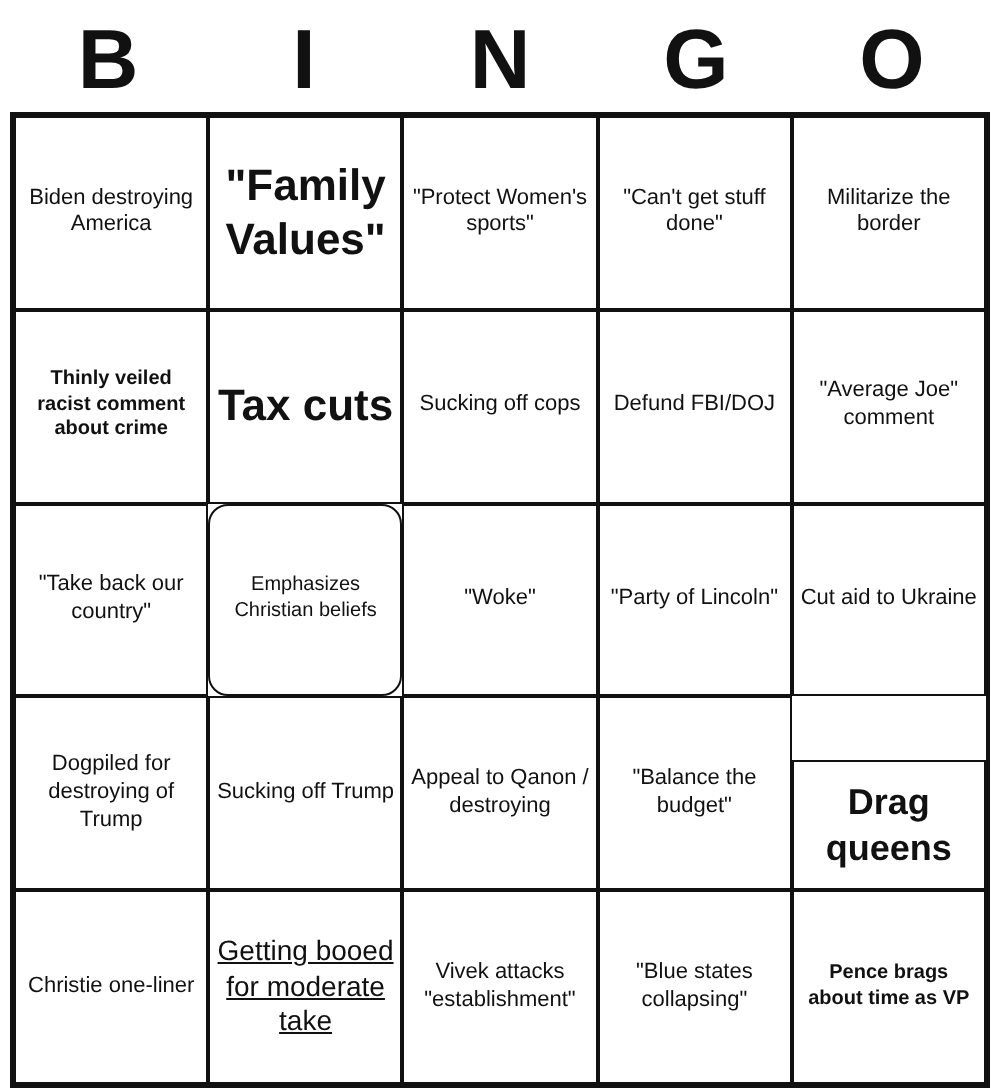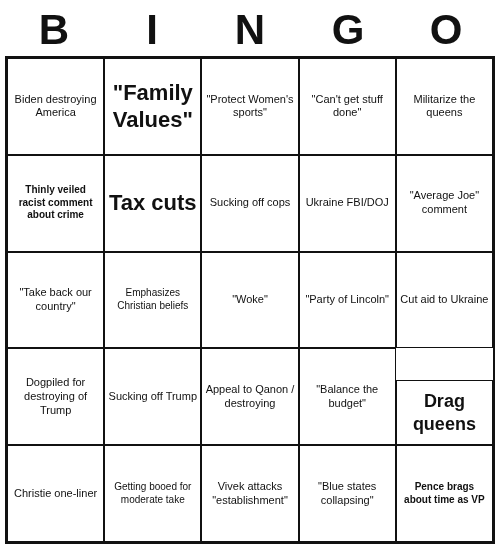--- a/index.html
+++ b/index.html
@@ -66,34 +66,34 @@
   <span>N</span>
   <span>G</span>
   <span>O</span>
 </div>
 
 <div class="bingo-grid" id="grid">
     <div class="bingo-cell">Biden destroying America</div>
     <div class="bingo-cell large-text">"Family Values"</div>
     <div class="bingo-cell">"Protect Women's sports"</div>
     <div class="bingo-cell">"Can't get stuff done"</div>
-    <div class="bingo-cell">Militarize the queens</div>
+    <div class="bingo-cell">Militarize the border</div>
     <div class="bingo-cell" style="font-size: 10px; font-weight: bold;">Thinly veiled racist comment about crime</div>
     <div class="bingo-cell large-text">Tax cuts</div>
     <div class="bingo-cell">Sucking off cops</div>
-    <div class="bingo-cell">Ukraine FBI/DOJ</div>
+    <div class="bingo-cell">Defund FBI/DOJ</div>
     <div class="bingo-cell">"Average Joe" comment</div>
     <div class="bingo-cell">"Take back our country"</div>
-    <div class="bingo-cell" style="font-size: 10px;">Emphasizes Christian beliefs</div>
+    <div class="bingo-cell" style="font-size: 10px; border-radius: 10px;">Emphasizes Christian beliefs</div>
     <div class="bingo-cell">"Woke"</div>
     <div class="bingo-cell">"Party of Lincoln"</div>
     <div class="bingo-cell">Cut aid to Ukraine</div>
     <div class="bingo-cell">Dogpiled for destroying of Trump</div>
     <div class="bingo-cell">Sucking off Trump</div>
     <div class="bingo-cell">Appeal to Qanon / destroying</div>
     <div class="bingo-cell">"Balance the budget"</div>
     <div class="bingo-cell drag-queens">Drag queens</div>
     <div class="bingo-cell">Christie one-liner</div>
-    <div class="bingo-cell" style="font-size: 10px;">Getting booed for moderate take</div>
+    <div class="bingo-cell" style="font-size: 14px; text-decoration: underline;">Getting booed for moderate take</div>
     <div class="bingo-cell">Vivek attacks "establishment"</div>
     <div class="bingo-cell">"Blue states collapsing"</div>
     <div class="bingo-cell" style="font-size: 10px; font-weight: bold;">Pence brags about time as VP</div>
   </div>
 
 </body></html>

